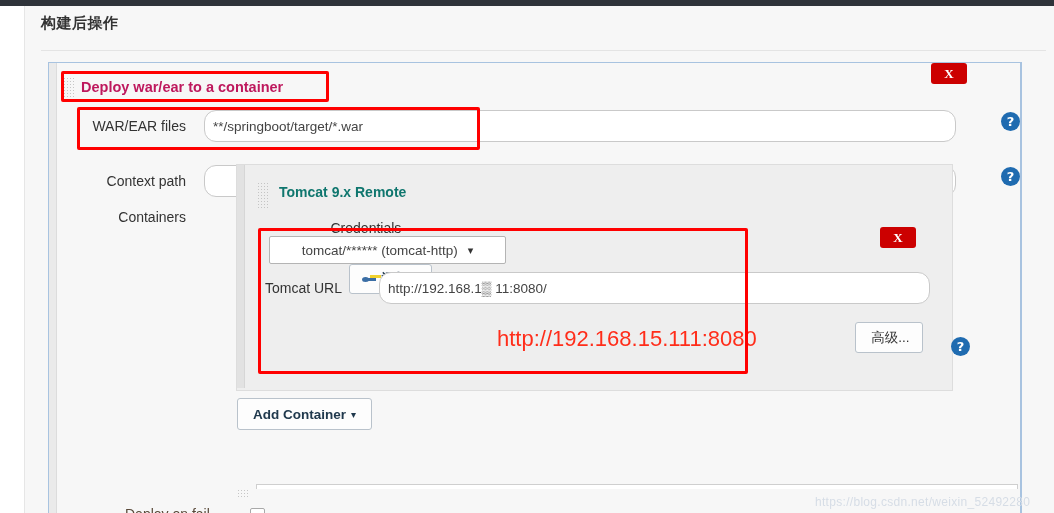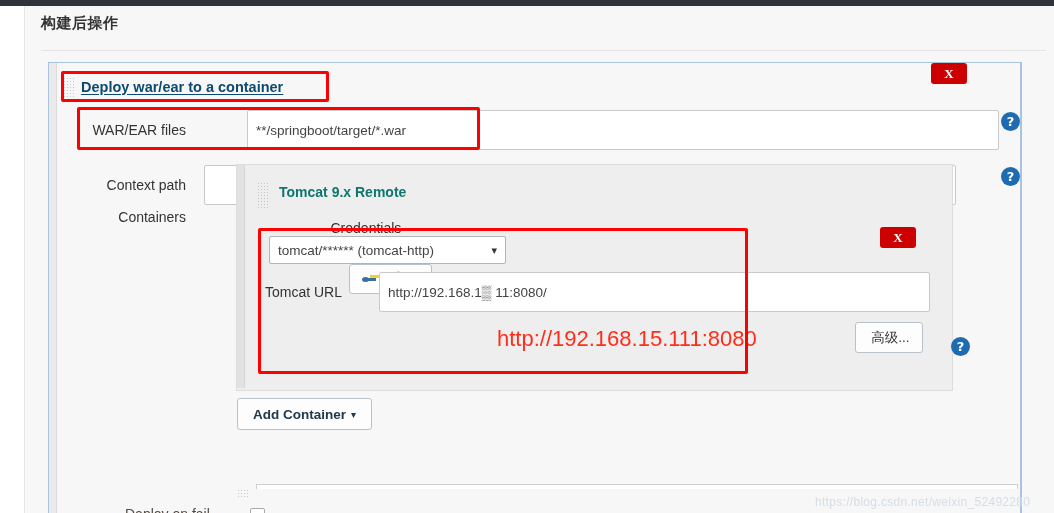--- a/index.html
+++ b/index.html
@@ -50,35 +50,35 @@
     background-position:0 0;
     opacity:.85;
   }
 
   
   .sect-head{
     position:absolute;left:14px;top:11px;width:290px;height:25px;
     display:flex;align-items:center;gap:6px;
   }
   .sect-head .label{
-    font-size:14.5px;font-weight:bold;color:#0c4a6e;
-    text-decoration:underline;text-underline-offset:2px;
+    font-size:14.5px;font-weight:bold;color:#be185d;
+    text-underline-offset:2px;
   }
 
   
   .redbox{position:absolute;border:3px solid #ff0000;border-radius:2px;pointer-events:none;}
 
   
   .row{position:absolute;display:flex;align-items:center;}
   .row-label{
     width:155px;text-align:right;padding-right:18px;font-size:14px;color:#333;
     box-sizing:border-box;
   }
   .input{
-    height:40px;background:#fff;border:1px solid #c9c9c9;border-radius:2px;
+    height:32px;background:#fff;border:1px solid #c9c9c9;border-radius:12px;
     font-size:13.5px;color:#444;padding:0 8px;box-sizing:border-box;
     display:flex;align-items:center;
   }
   .input.empty{color:#bbb;}
 
   .help{
     position:absolute;width:19px;height:19px;border-radius:50%;
     background:#1f6bb0;color:#fff;font-size:13px;font-weight:bold;
     display:flex;align-items:center;justify-content:center;
     font-family:"DejaVu Sans",sans-serif;line-height:1;
@@ -97,21 +97,21 @@
     position:absolute;left:14px;top:11px;width:683px;height:198px;
     background:#eeeeee;
   }
   .tomcat-title{
     position:absolute;left:28px;top:8px;font-size:14px;font-weight:bold;color:#0f766e;
   }
 
   .select{
     height:28px;background:#fff;border:1px solid #b4b4b4;border-radius:2px;
     font-size:13.5px;color:#444;padding:0 8px;box-sizing:border-box;
-    display:flex;align-items:center;justify-content:space-between;gap:10px;
+    display:flex;align-items:center;justify-content:center;gap:10px;
   }
   .chev{font-size:11px;color:#333;}
 
   .btn{
     height:30px;background:#fdfdfd;border:1px solid #b9c2cb;border-radius:3px;
     font-size:13.5px;color:#20394d;font-weight:bold;
     display:inline-flex;align-items:center;justify-content:center;gap:5px;
     padding:0 12px;box-sizing:border-box;cursor:pointer;
   }
   .btn.plain{font-weight:normal;color:#333;padding-left:15px;}
@@ -175,21 +175,21 @@
   <div class="title-rule"></div>
 
   <div class="section-outer">
     <div class="section-grip-bar"></div>
 
     <div class="sect-head">
       <span class="grip"></span>
       <span class="label">Deploy war/ear to a container</span>
     </div>
 
-    <div class="row" style="left:0px;top:47px;width:960px;gap:43px;">
+    <div class="row" style="left:0px;top:47px;width:960px;">
       <div class="row-label">WAR/EAR files</div>
       <div class="input" style="width:752px;" placeholder="">**/springboot/target/*.war</div>
     </div>
 
     <div class="row" style="left:0px;top:102px;width:960px;">
       <div class="row-label">Context path</div>
       <div class="input empty" style="width:752px;" placeholder=""></div>
     </div>
 
     <div class="row" style="left:0px;top:146px;width:200px;">

